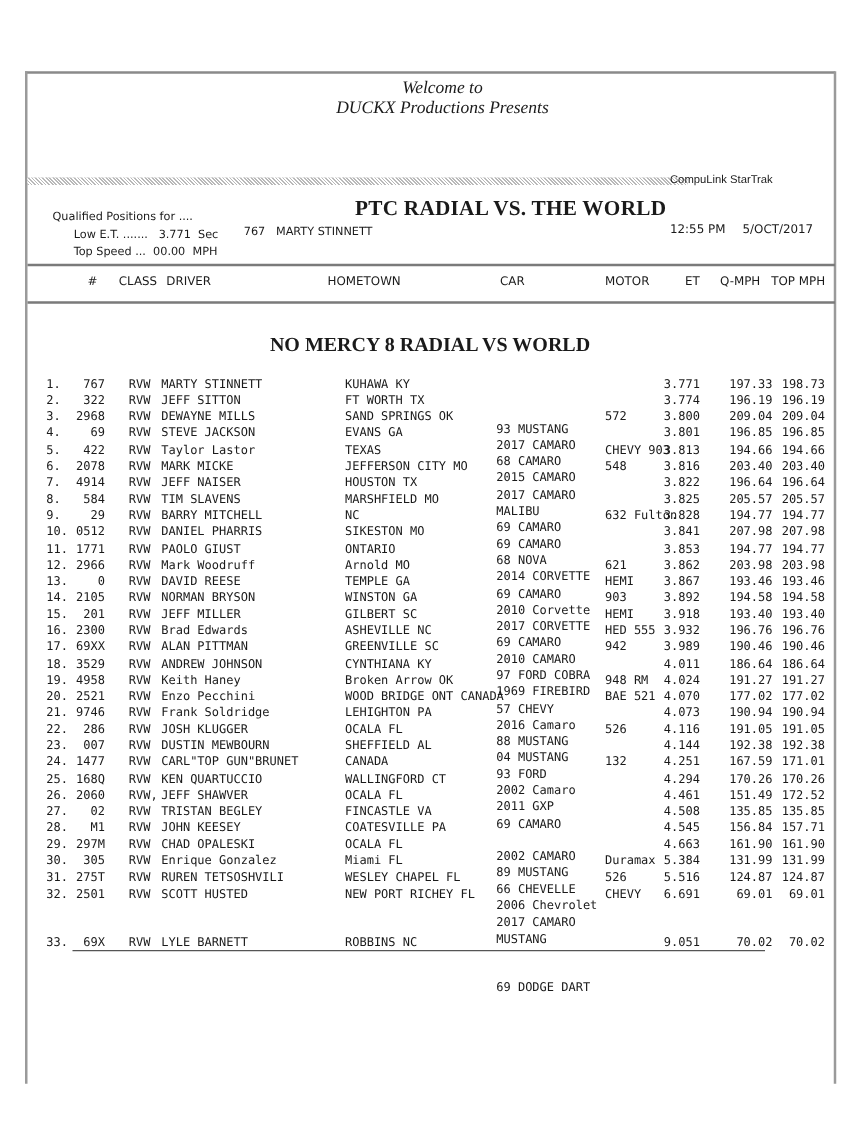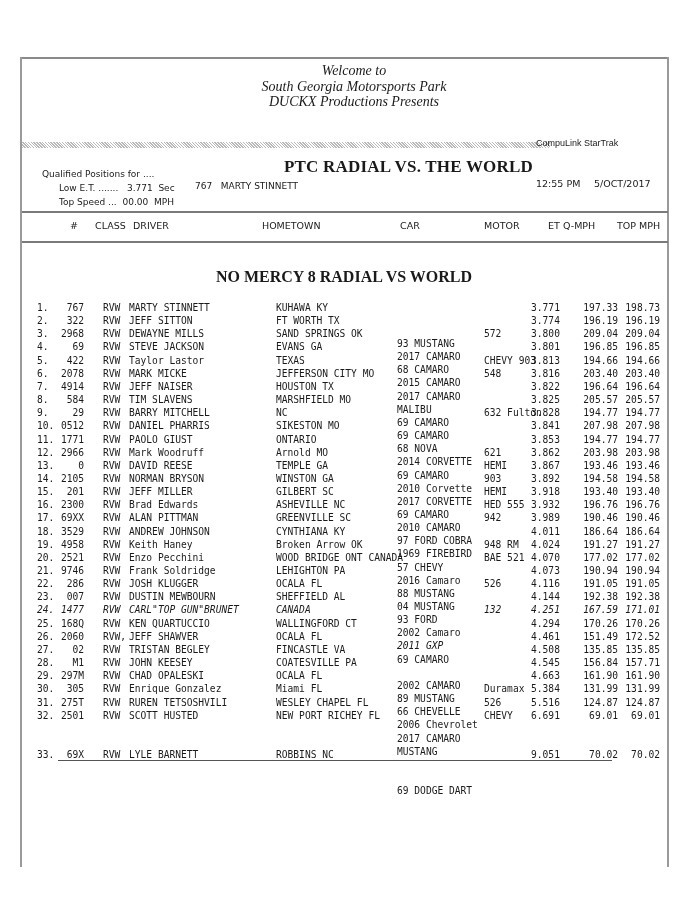--- a/index.html
+++ b/index.html
@@ -44,21 +44,20 @@
 </style>
 </head>
 <body>
 
 <div class="frame-top"></div>
 <div class="frame-left"></div>
 <div class="frame-right"></div>
 
 <div class="welcome">
   <div>Welcome to</div>
-  <div>South Georgia Motorsports Park</div>
   <div>DUCKX Productions Presents</div>
 </div>
 
 <div class="shade-bar"></div>
 <div class="brand">CompuLink  StarTrak</div>
 
 <div class="event-title">PTC RADIAL VS. THE WORLD</div>
 
 <div class="qual">
   <div class="row">Qualified Positions for ....</div>
@@ -71,21 +70,21 @@
 <div class="date">5/OCT/2017</div>
 
 <div class="hdr-line-top"></div>
 <span class="col-hdr" style="left:70px">#</span>
 <span class="col-hdr" style="left:95px">CLASS</span>
 <span class="col-hdr" style="left:133px">DRIVER</span>
 <span class="col-hdr" style="left:262px">HOMETOWN</span>
 <span class="col-hdr" style="left:400px">CAR</span>
 <span class="col-hdr" style="left:484px">MOTOR</span>
 <span class="col-hdr" style="left:548px">ET</span>
-<span class="col-hdr" style="left:563px">Q-MPH</span>
+<span class="col-hdr" style="left:576px">Q-MPH</span>
 <span class="col-hdr" style="left:617px">TOP MPH</span>
 <div class="hdr-line-bot"></div>
 
 <div class="section-title">NO MERCY 8 RADIAL VS WORLD</div>
 
 <div class="rows" id="rows">
     <div class="r" style="top: 0px;">
       <span class="c-pos">1.</span>
       <span class="c-num">767</span>
       <span class="c-cls">RVW</span>
@@ -354,21 +353,21 @@
       <span class="c-num">007</span>
       <span class="c-cls">RVW</span>
       <span class="c-drv">DUSTIN MEWBOURN</span>
       <span class="c-home">SHEFFIELD AL</span>
       <span class="c-car">2002 Camaro</span>
       <span class="c-mot"></span>
       <span class="c-et">4.144</span>
       <span class="c-q">192.38</span>
       <span class="c-top">192.38</span>
     </div>
-    <div class="r" style="top: 302.45px; font-style: italic;">
+    <div class="r" style="top: 302.45px;">
       <span class="c-pos">24.</span>
       <span class="c-num">1477</span>
       <span class="c-cls">RVW</span>
       <span class="c-drv">CARL"TOP GUN"BRUNET</span>
       <span class="c-home">CANADA</span>
       <span class="c-car">2011 GXP</span>
       <span class="c-mot">132</span>
       <span class="c-et">4.251</span>
       <span class="c-q">167.59</span>
       <span class="c-top">171.01</span>

